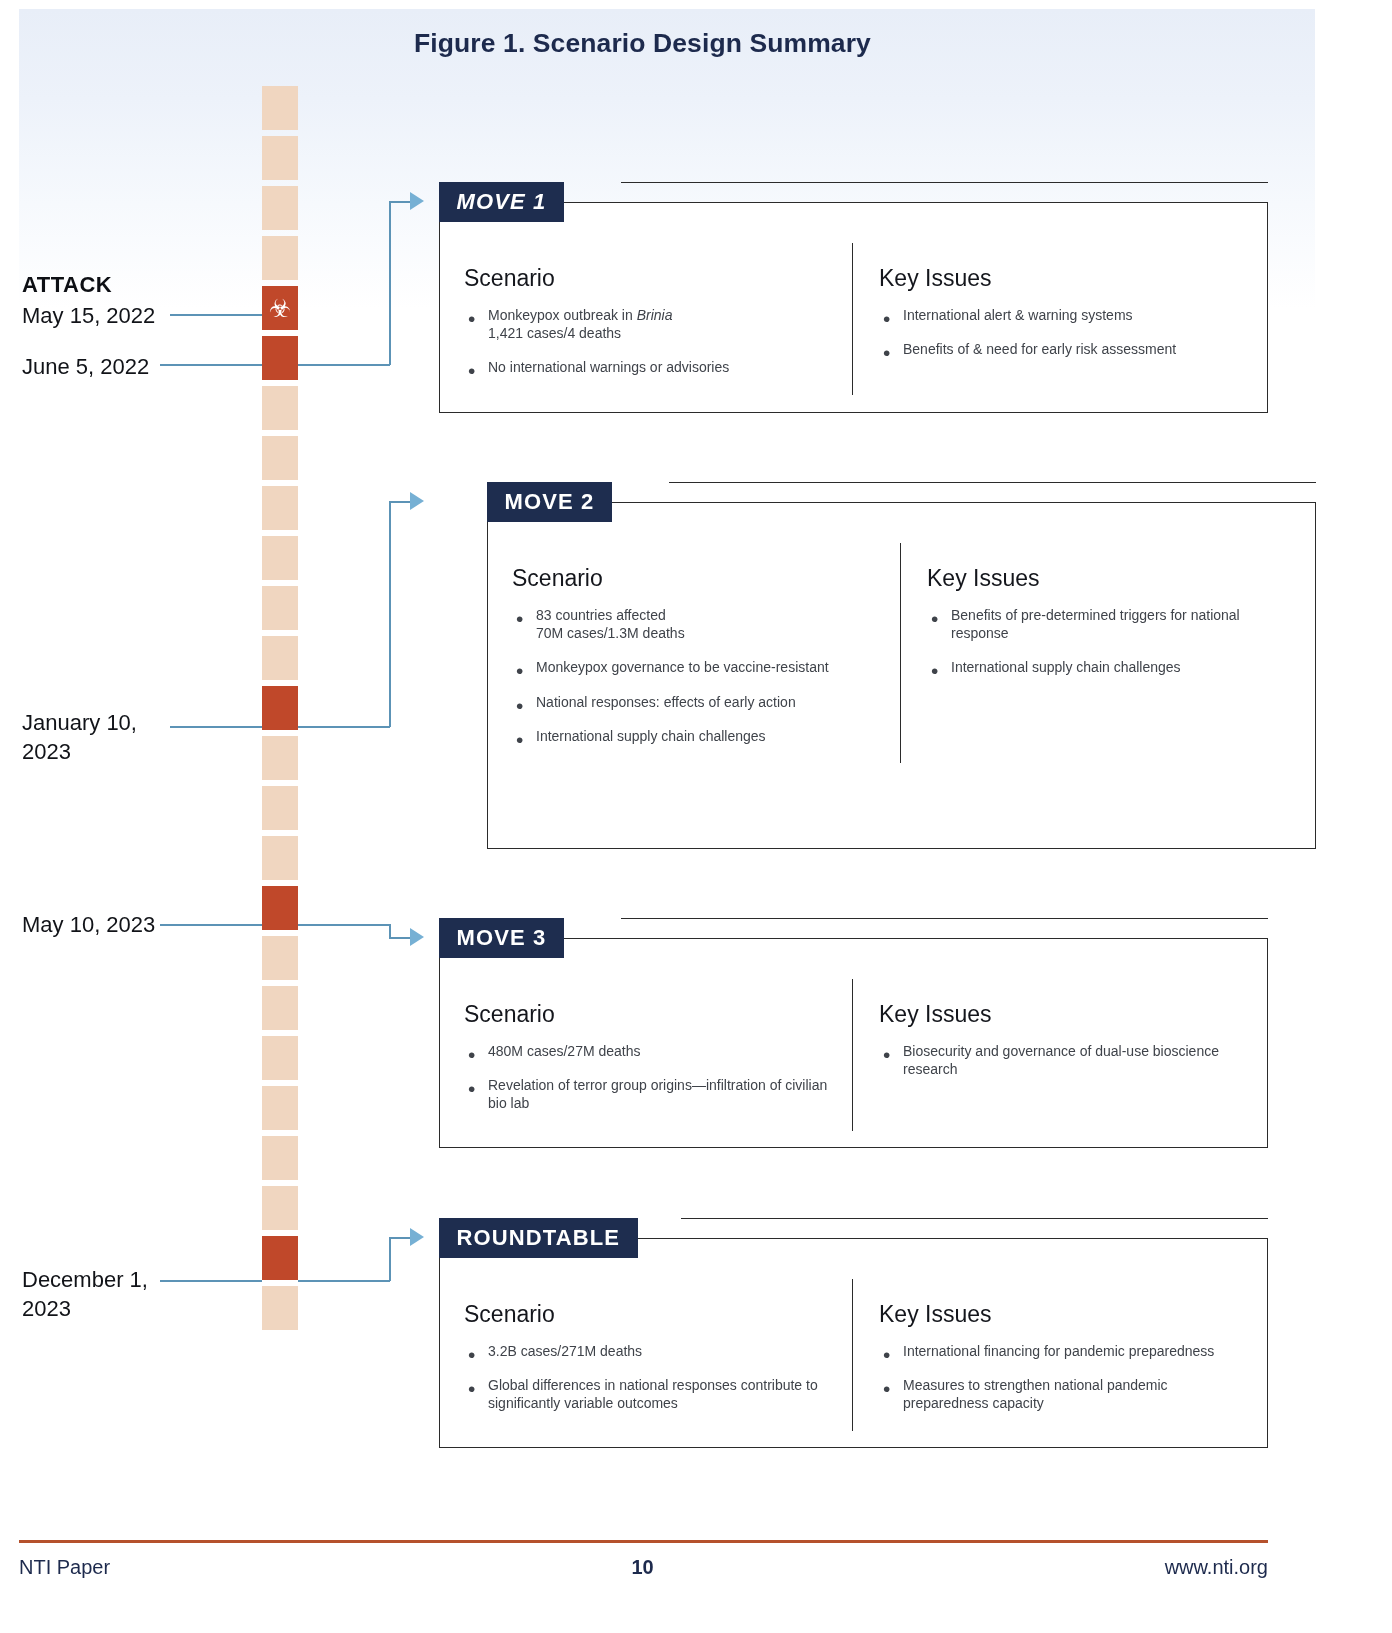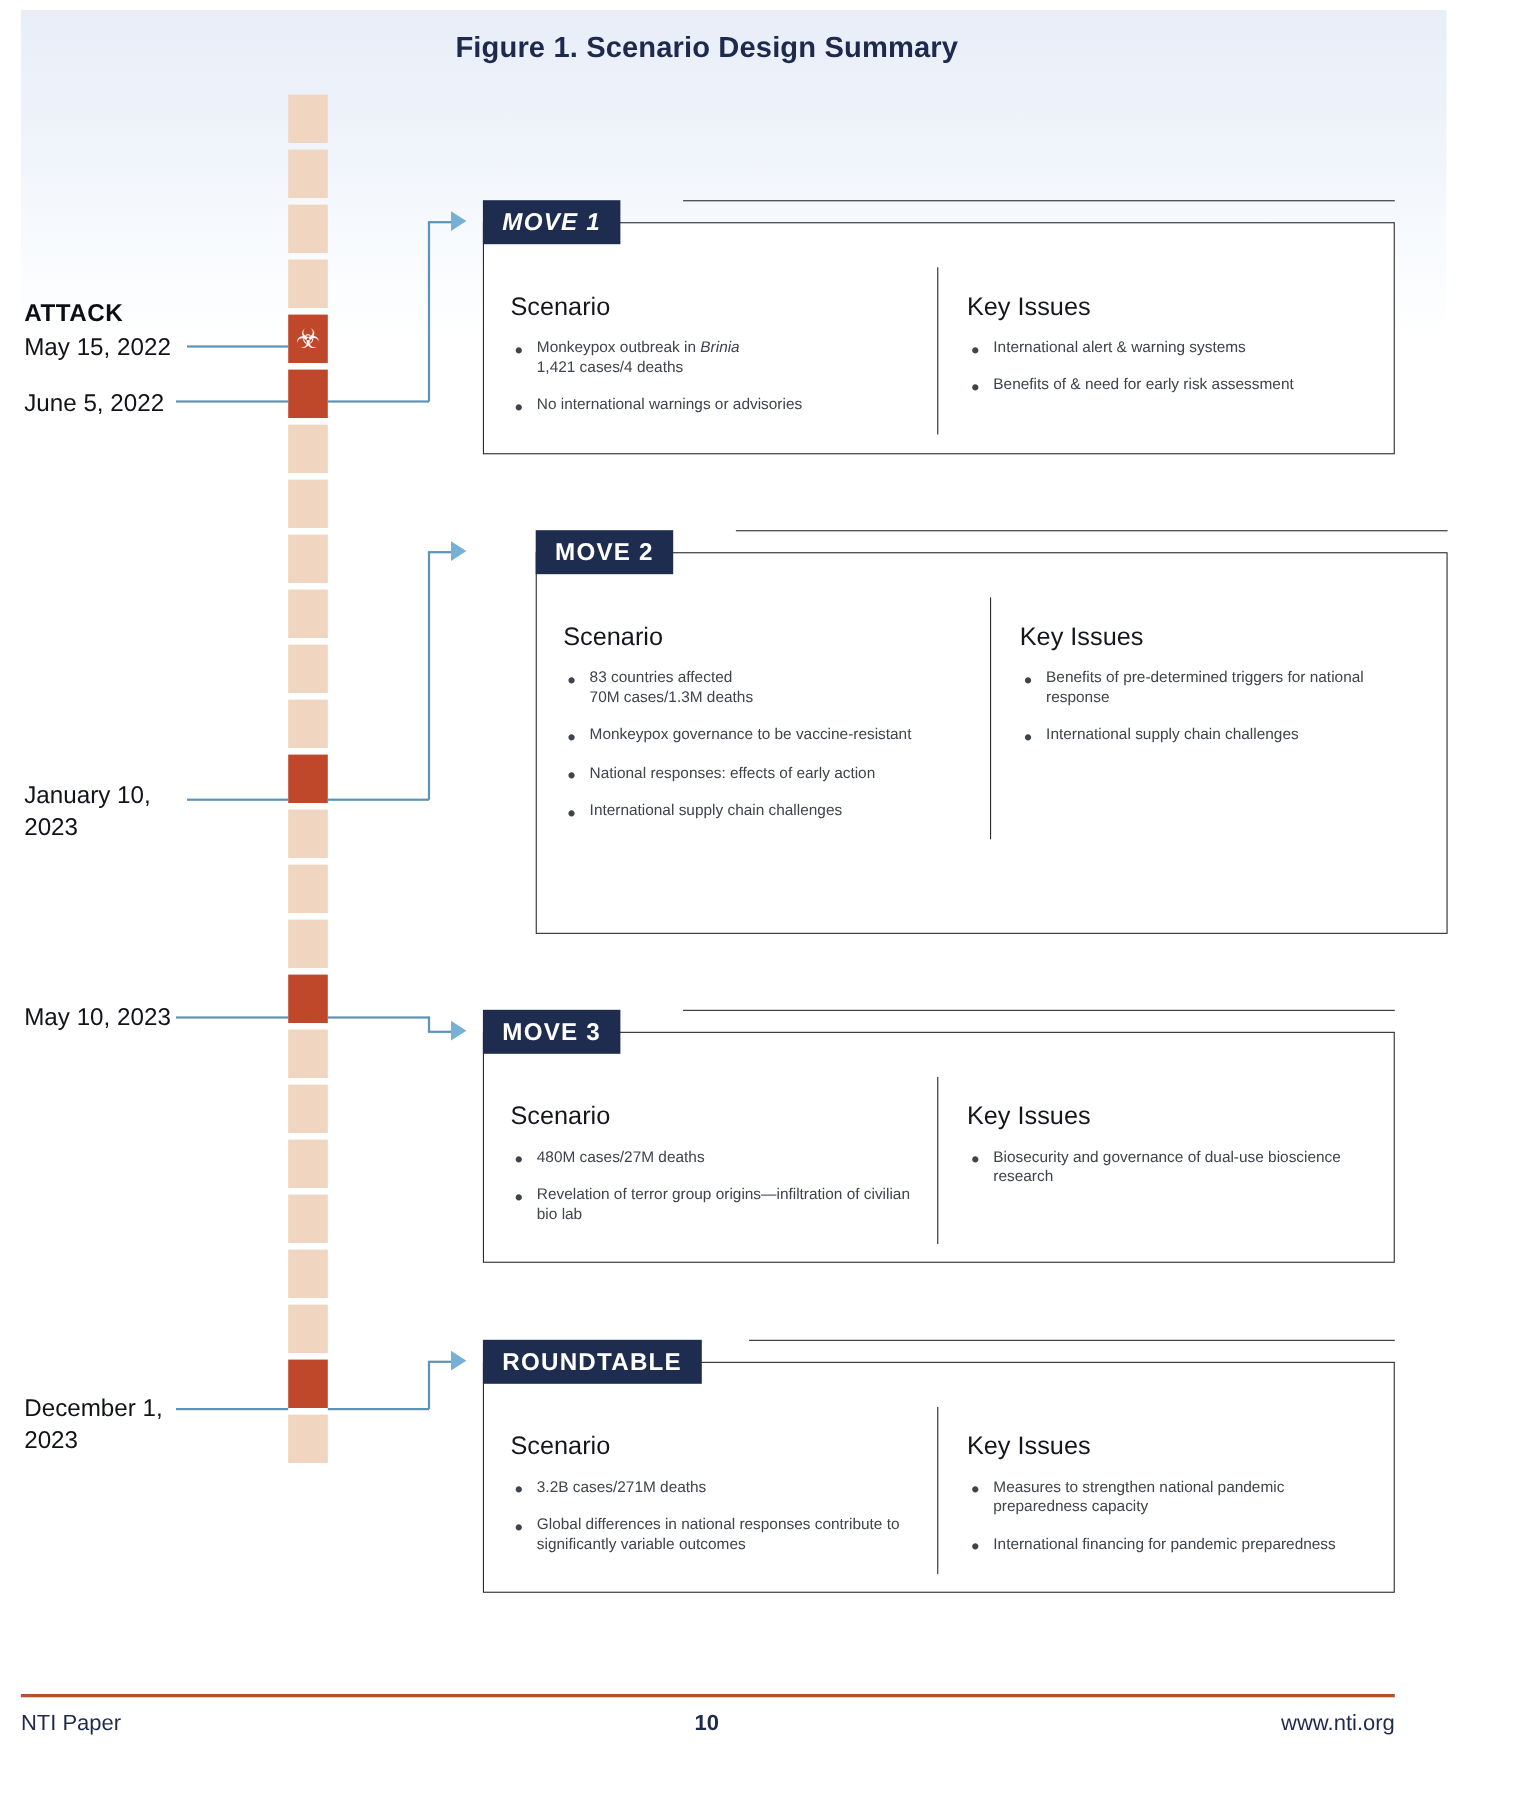--- a/index.html
+++ b/index.html
@@ -220,22 +220,22 @@
     <div class="col left">
       <div class="col-title">Scenario</div>
       <ul class="bullets">
           <li>3.2B cases/271M deaths</li>
           <li>Global differences in national responses contribute to significantly variable outcomes</li>
         </ul>
     </div>
     <div class="col right">
       <div class="col-title">Key Issues</div>
       <ul class="bullets">
+          <li>International financing for pandemic preparedness</li>
           <li>Measures to strengthen national pandemic preparedness capacity</li>
-          <li>International financing for pandemic preparedness</li>
         </ul>
     </div>
   </div>
 </div>
 
 <div id="footer-rule"></div>
 <div class="footer-txt" id="footer-left">NTI Paper</div>
 <div class="footer-txt" id="footer-center">10</div>
 <div class="footer-txt" id="footer-right">www.nti.org</div>
 

